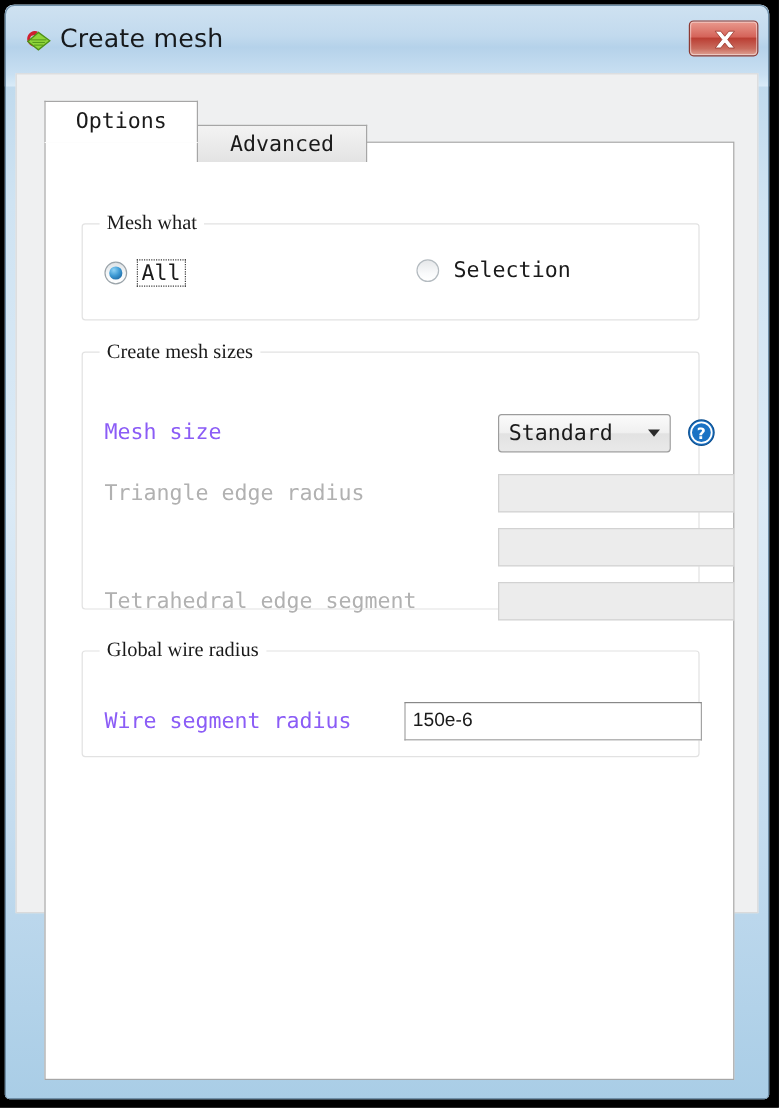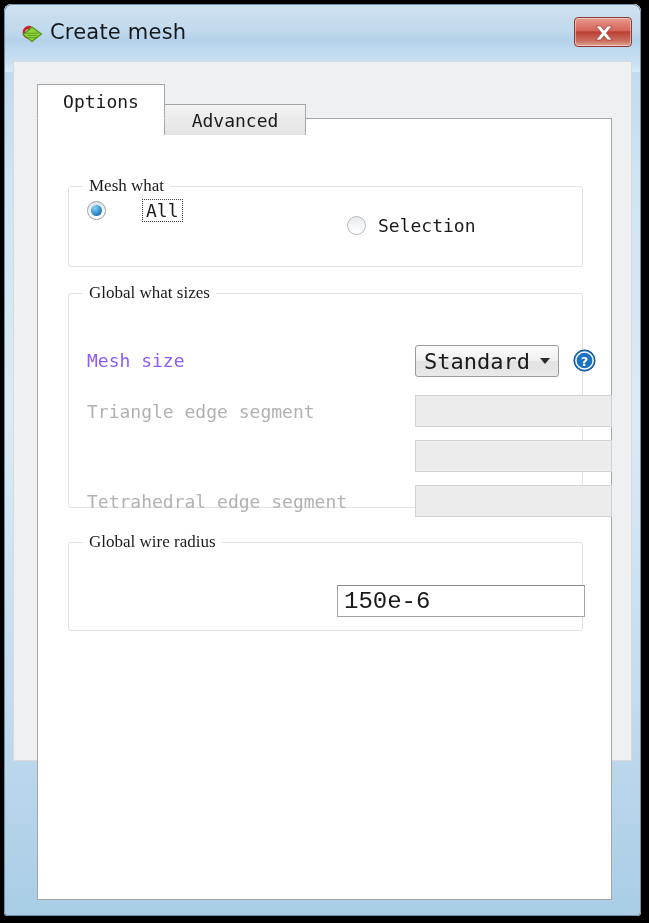--- a/index.html
+++ b/index.html
@@ -193,22 +193,22 @@
     font-family: "DejaVu Sans Mono", "Liberation Mono", monospace;
     font-size: 18px;
     color: #8b5cf6;
     white-space: nowrap;
   }
   .field-label.disabled { color: #b1b1b1; }
 
   .text-input {
     position: absolute;
     box-sizing: border-box;
-    font-family: Liberation Mono, monospace;
-    font-size: 24px;
+    font-family: Liberation Sans, sans-serif;
+    font-size: 16px;
     color: #1a1a1a;
     padding: 0 6px;
     display: flex;
     align-items: center;
     background: #ffffff;
     border: 1px solid #a3a3a3;
     border-top-color: #888888;
   }
   .text-input.disabled {
     background: #ececec;
@@ -226,21 +226,21 @@
     border-radius: 3px;
     background: linear-gradient(to bottom, #fbfbfb 0%, #f0f0f0 48%, #e2e2e2 52%, #e9e9e9 100%);
     display: flex;
     align-items: center;
     cursor: pointer;
   }
   #combo-value {
     flex: 1;
     padding-left: 8px;
     font-family: "DejaVu Sans Mono", "Liberation Mono", monospace;
-    font-size: 22px;
+    font-size: 18px;
     color: #1a1a1a;
     white-space: nowrap;
   }
   #combo-arrow {
     width: 26px;
     display: flex;
     align-items: center;
     justify-content: center;
   }
   .caret-down {
@@ -297,69 +297,70 @@
       <div class="tab inactive">
         <span>Advanced</span>
       </div>
     </div>
 
     <div id="tabpanel">
 
       <div class="groupbox" id="group-mesh-what">
         <span class="group-title">Mesh what</span>
 
-        <div class="radio-row" style="left:18px; top:12px;gap:28px;">
+        <div class="radio-row" style="left:18px; top:29px;">
           <span class="radio-mark on"></span>
           <span class="radio-label focused">All</span>
         </div>
 
         <div class="radio-row" style="left:278px; top:27px;">
           <span class="radio-mark off"></span>
           <span class="radio-label">Selection</span>
         </div>
       </div>
 
       <div class="groupbox" id="group-mesh-sizes">
-        <span class="group-title">Global what sizes</span>
+        <span class="group-title">Create mesh sizes</span>
 
         <span class="field-label" style="left:18px; top:56px;">Mesh size</span>
 
         <div id="combo-mesh-size">
           <span id="combo-value">Standard</span>
           <span id="combo-arrow">
             <span class="caret-down"></span>
           </span>
         </div>
 
         <span id="help-icon">
           <svg width="25" height="25" viewBox="0 0 25 25">
             <circle cx="12.5" cy="12.5" r="10.6" fill="#1a72c4" stroke="#0d4f90" stroke-width="1"></circle>
             <circle cx="12.5" cy="12.5" r="8.6" fill="none" stroke="#ffffff" stroke-width="1.5"></circle>
             <text x="12.5" y="18" font-family="DejaVu Sans, sans-serif" font-size="13" font-weight="bold" fill="#ffffff" text-anchor="middle">?</text>
           </svg>
         </span>
 
-        <span class="field-label disabled" style="left:18px; top:107px;">Triangle edge segment</span>
+        <span class="field-label disabled" style="left:18px; top:107px;">Triangle edge radius</span>
         <div class="text-input disabled" style="left:346px; top:101px; width:197px; height:32px;">
           <span></span>
         </div>
 
         <div class="text-input disabled" style="left:346px; top:146px; width:197px; height:32px;">
           <span></span>
         </div>
 
         <span class="field-label disabled" style="left:18px; top:197px;">Tetrahedral edge segment</span>
         <div class="text-input disabled" style="left:346px; top:191px; width:197px; height:32px;">
           <span></span>
         </div>
       </div>
 
       <div class="groupbox" id="group-wire">
         <span class="group-title">Global wire radius</span>
 
+        <span class="field-label" style="left:18px; top:48px;">Wire segment radius</span>
 
         <div class="text-input" style="left:268px; top:42px; width:248px; height:32px;">
           <span>150e-6</span>
         </div>
       </div>
 
     </div>
 
   </div>
 

